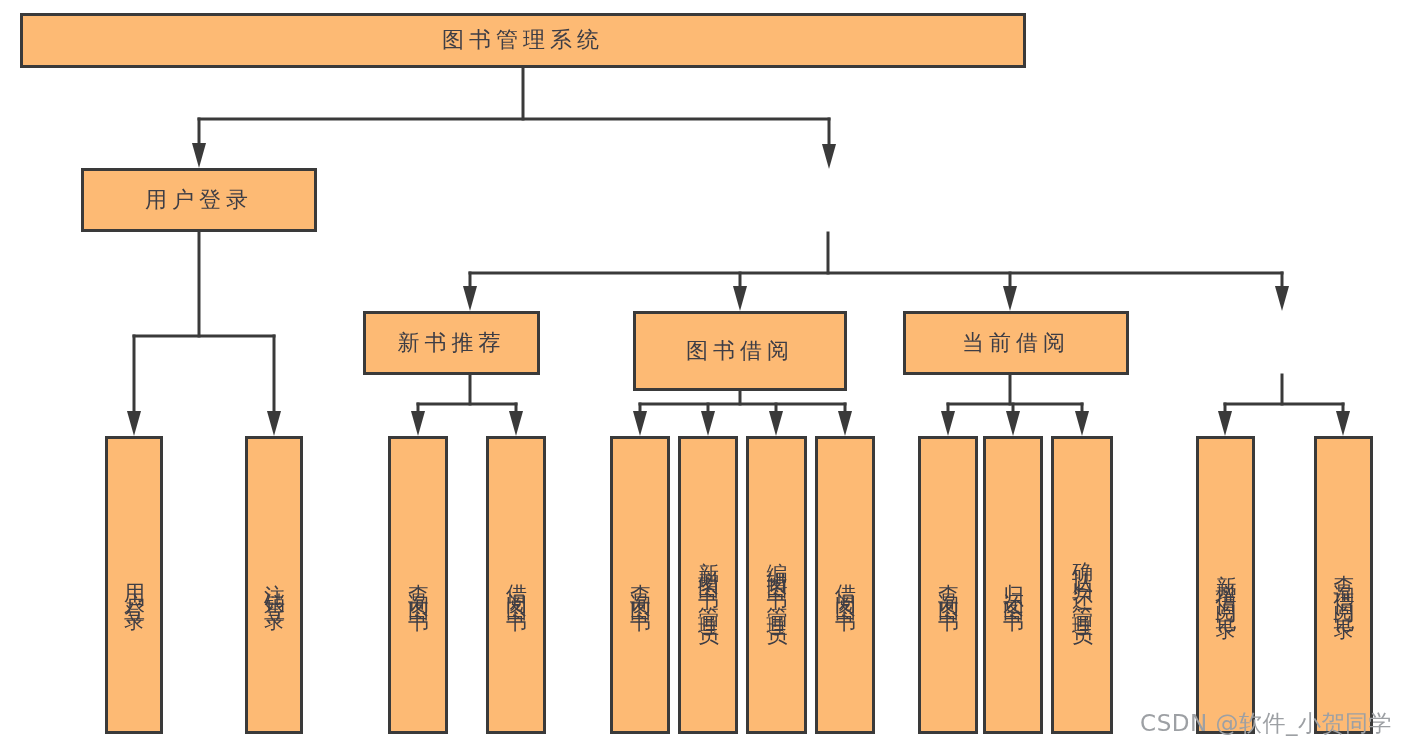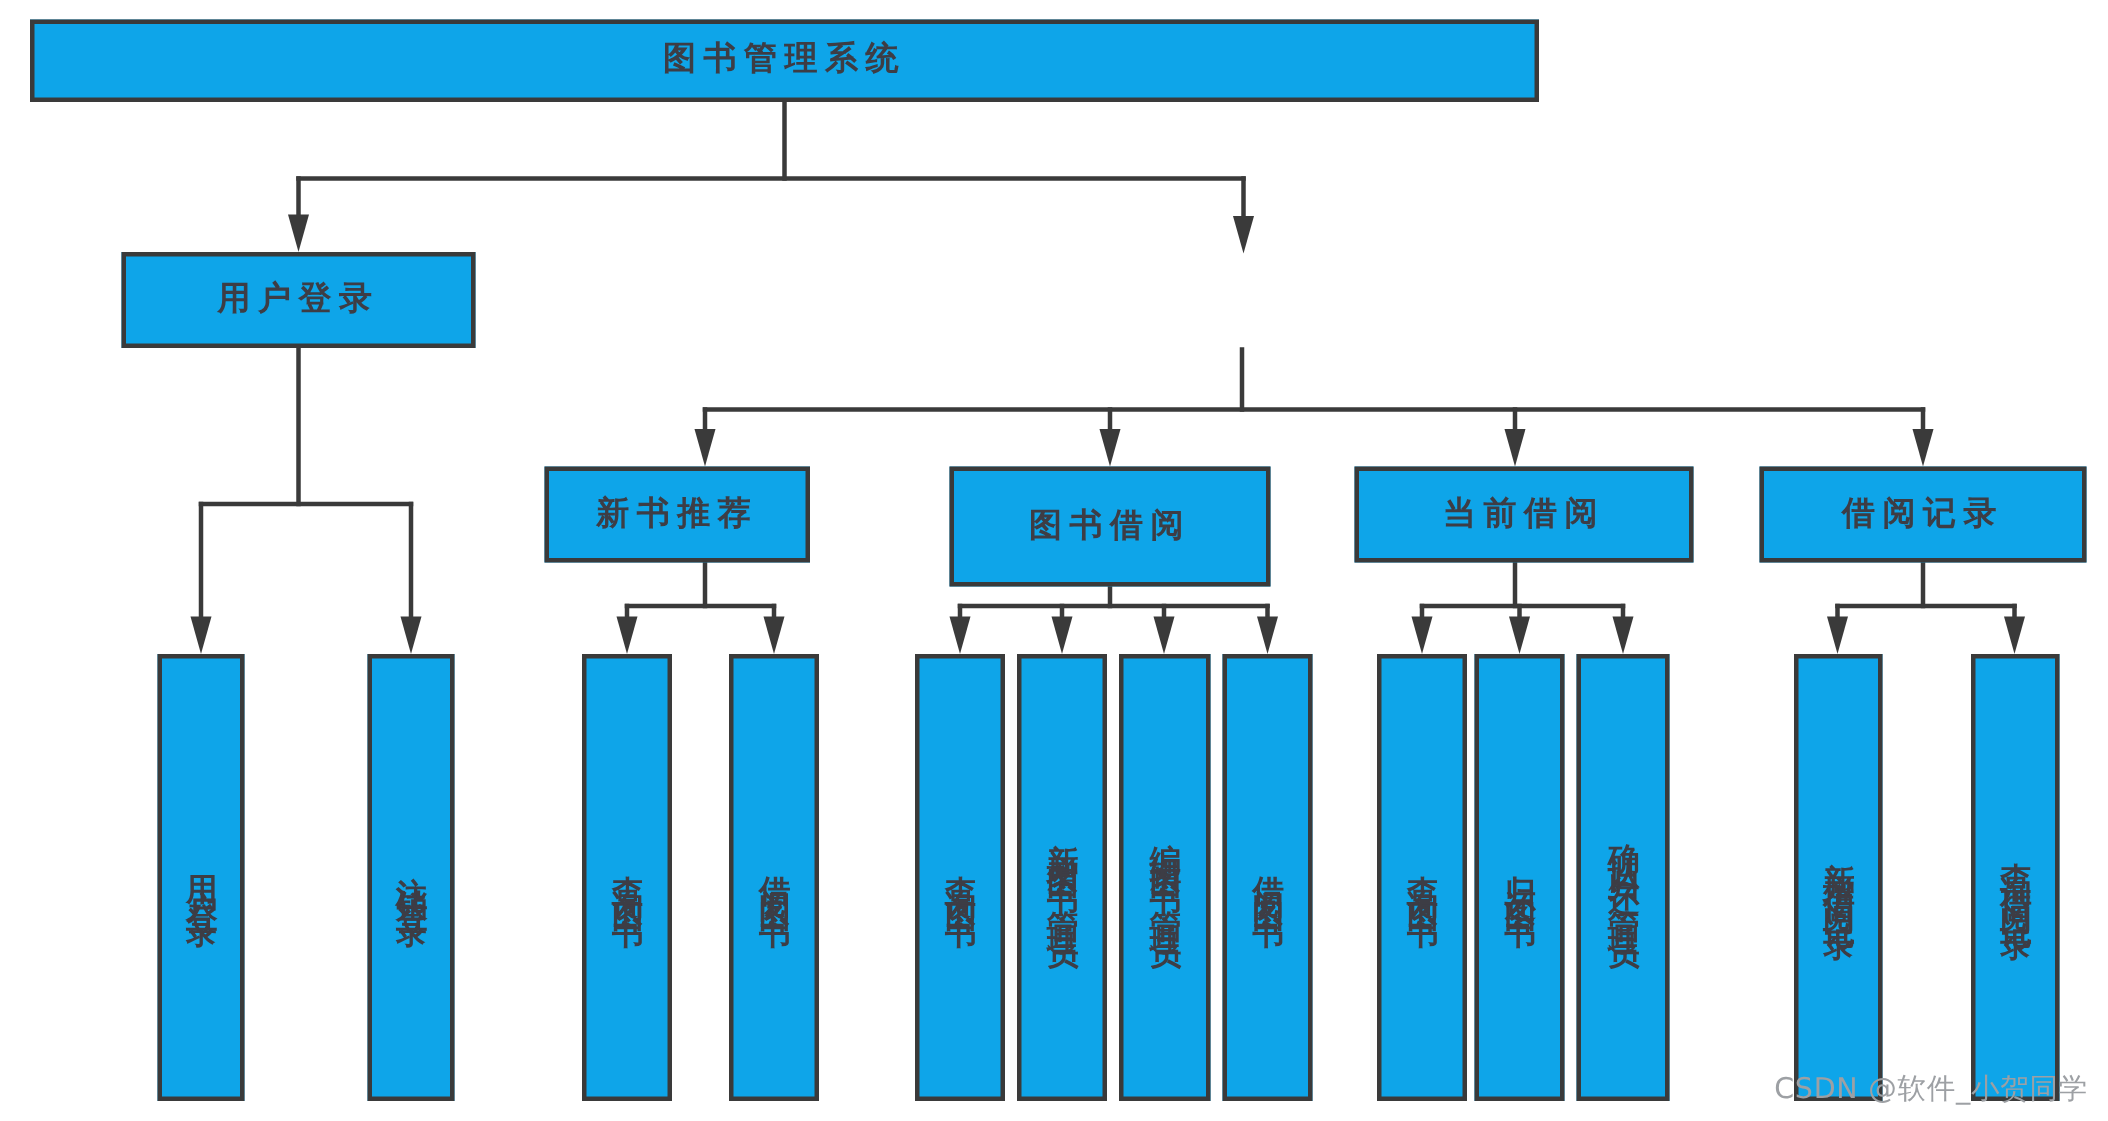--- a/index.html
+++ b/index.html
@@ -3,34 +3,34 @@
 <meta charset="utf-8">
 <style>
   html,body{margin:0;padding:0;}
   body{
     width:1405px;height:747px;background:#ffffff;position:relative;overflow:hidden;
     font-family:"DejaVu Sans","Liberation Sans",sans-serif;
   }
   #canvas{position:absolute;left:0;top:0;width:1405px;height:747px;}
   #connectors{position:absolute;left:0;top:0;z-index:0;}
   .node{
-    position:absolute;box-sizing:border-box;background:#0ea5e9;
+    position:absolute;box-sizing:border-box;background:#fdba74;
     border:3px solid #3a3a3a;display:flex;align-items:center;justify-content:center;
-    color:#3d3d45;z-index:1;font-weight:bold;
+    color:#3d3d45;z-index:1;
   }
   .node.h span{
     font-size:22px;letter-spacing:5px;white-space:nowrap;line-height:1.2;
   }
   .node.v span{
     writing-mode:vertical-rl;text-orientation:mixed;
     font-size:21px;letter-spacing:9px;line-height:1;white-space:nowrap;
   }
   .watermark{
     position:absolute;right:13px;bottom:8px;z-index:2;
-    font-size:19px;color:#9da0a4;letter-spacing:.5px;white-space:nowrap;
+    font-size:23px;color:#9da0a4;letter-spacing:.5px;white-space:nowrap;
   }
 </style>
 </head>
 <body>
 
 <div id="canvas">
 
   <svg id="connectors" width="1405" height="747" viewBox="0 0 1405 747">
       <line x1="523" y1="68" x2="523" y2="119" stroke="#3a3a3a" stroke-width="3" stroke-linecap="square"></line>
       <line x1="199" y1="119" x2="829" y2="119" stroke="#3a3a3a" stroke-width="3" stroke-linecap="square"></line>
@@ -96,23 +96,20 @@
 
   <div class="node h" style="left:363px;top:311px;width:177px;height:64px">
     <span>新书推荐</span>
   </div>
   <div class="node h" style="left:633px;top:311px;width:214px;height:80px">
     <span>图书借阅</span>
   </div>
   <div class="node h" style="left:903px;top:311px;width:226px;height:64px">
     <span>当前借阅</span>
   </div>
-  <div class="node h" style="left:1173px;top:311px;width:218px;height:64px">
-    <span>借阅记录</span>
-  </div>
 
   <div class="node v" style="left:105px;top:436px;width:58px;height:298px">
     <span>用户登录</span>
   </div>
   <div class="node v" style="left:245px;top:436px;width:58px;height:298px">
     <span>注销登录</span>
   </div>
 
   <div class="node v" style="left:388px;top:436px;width:60px;height:298px">
     <span>查询图书</span>

